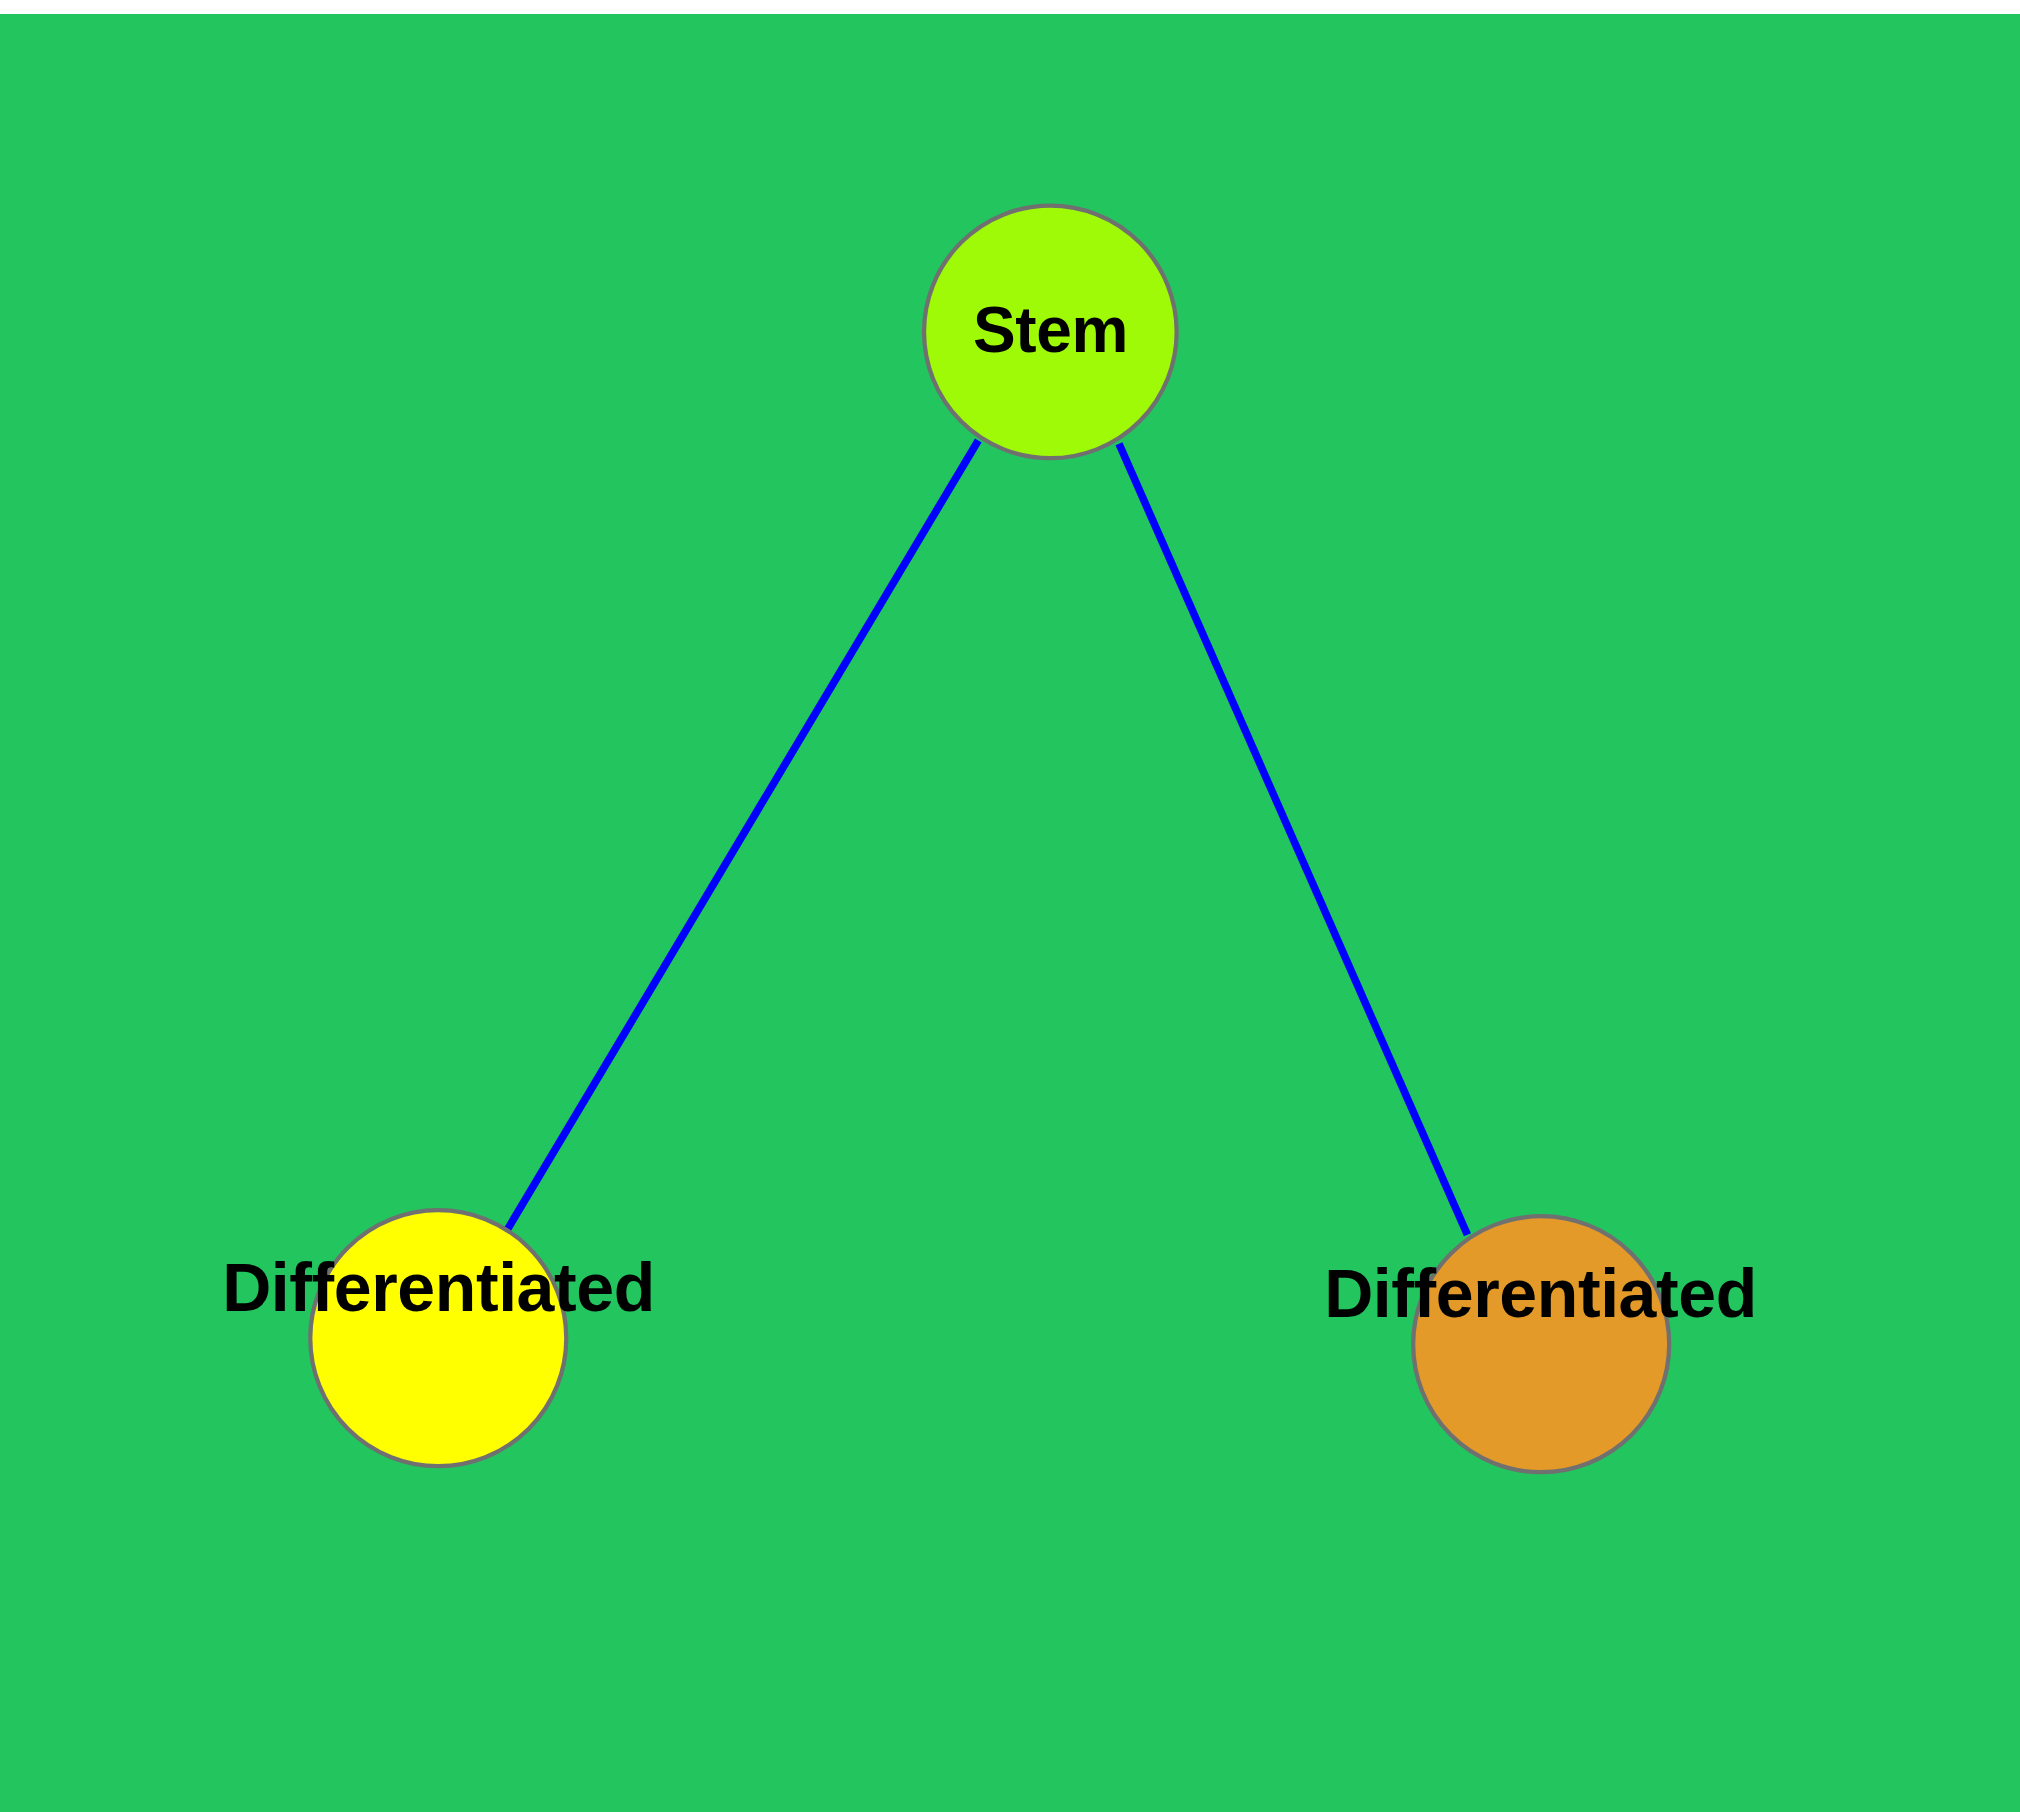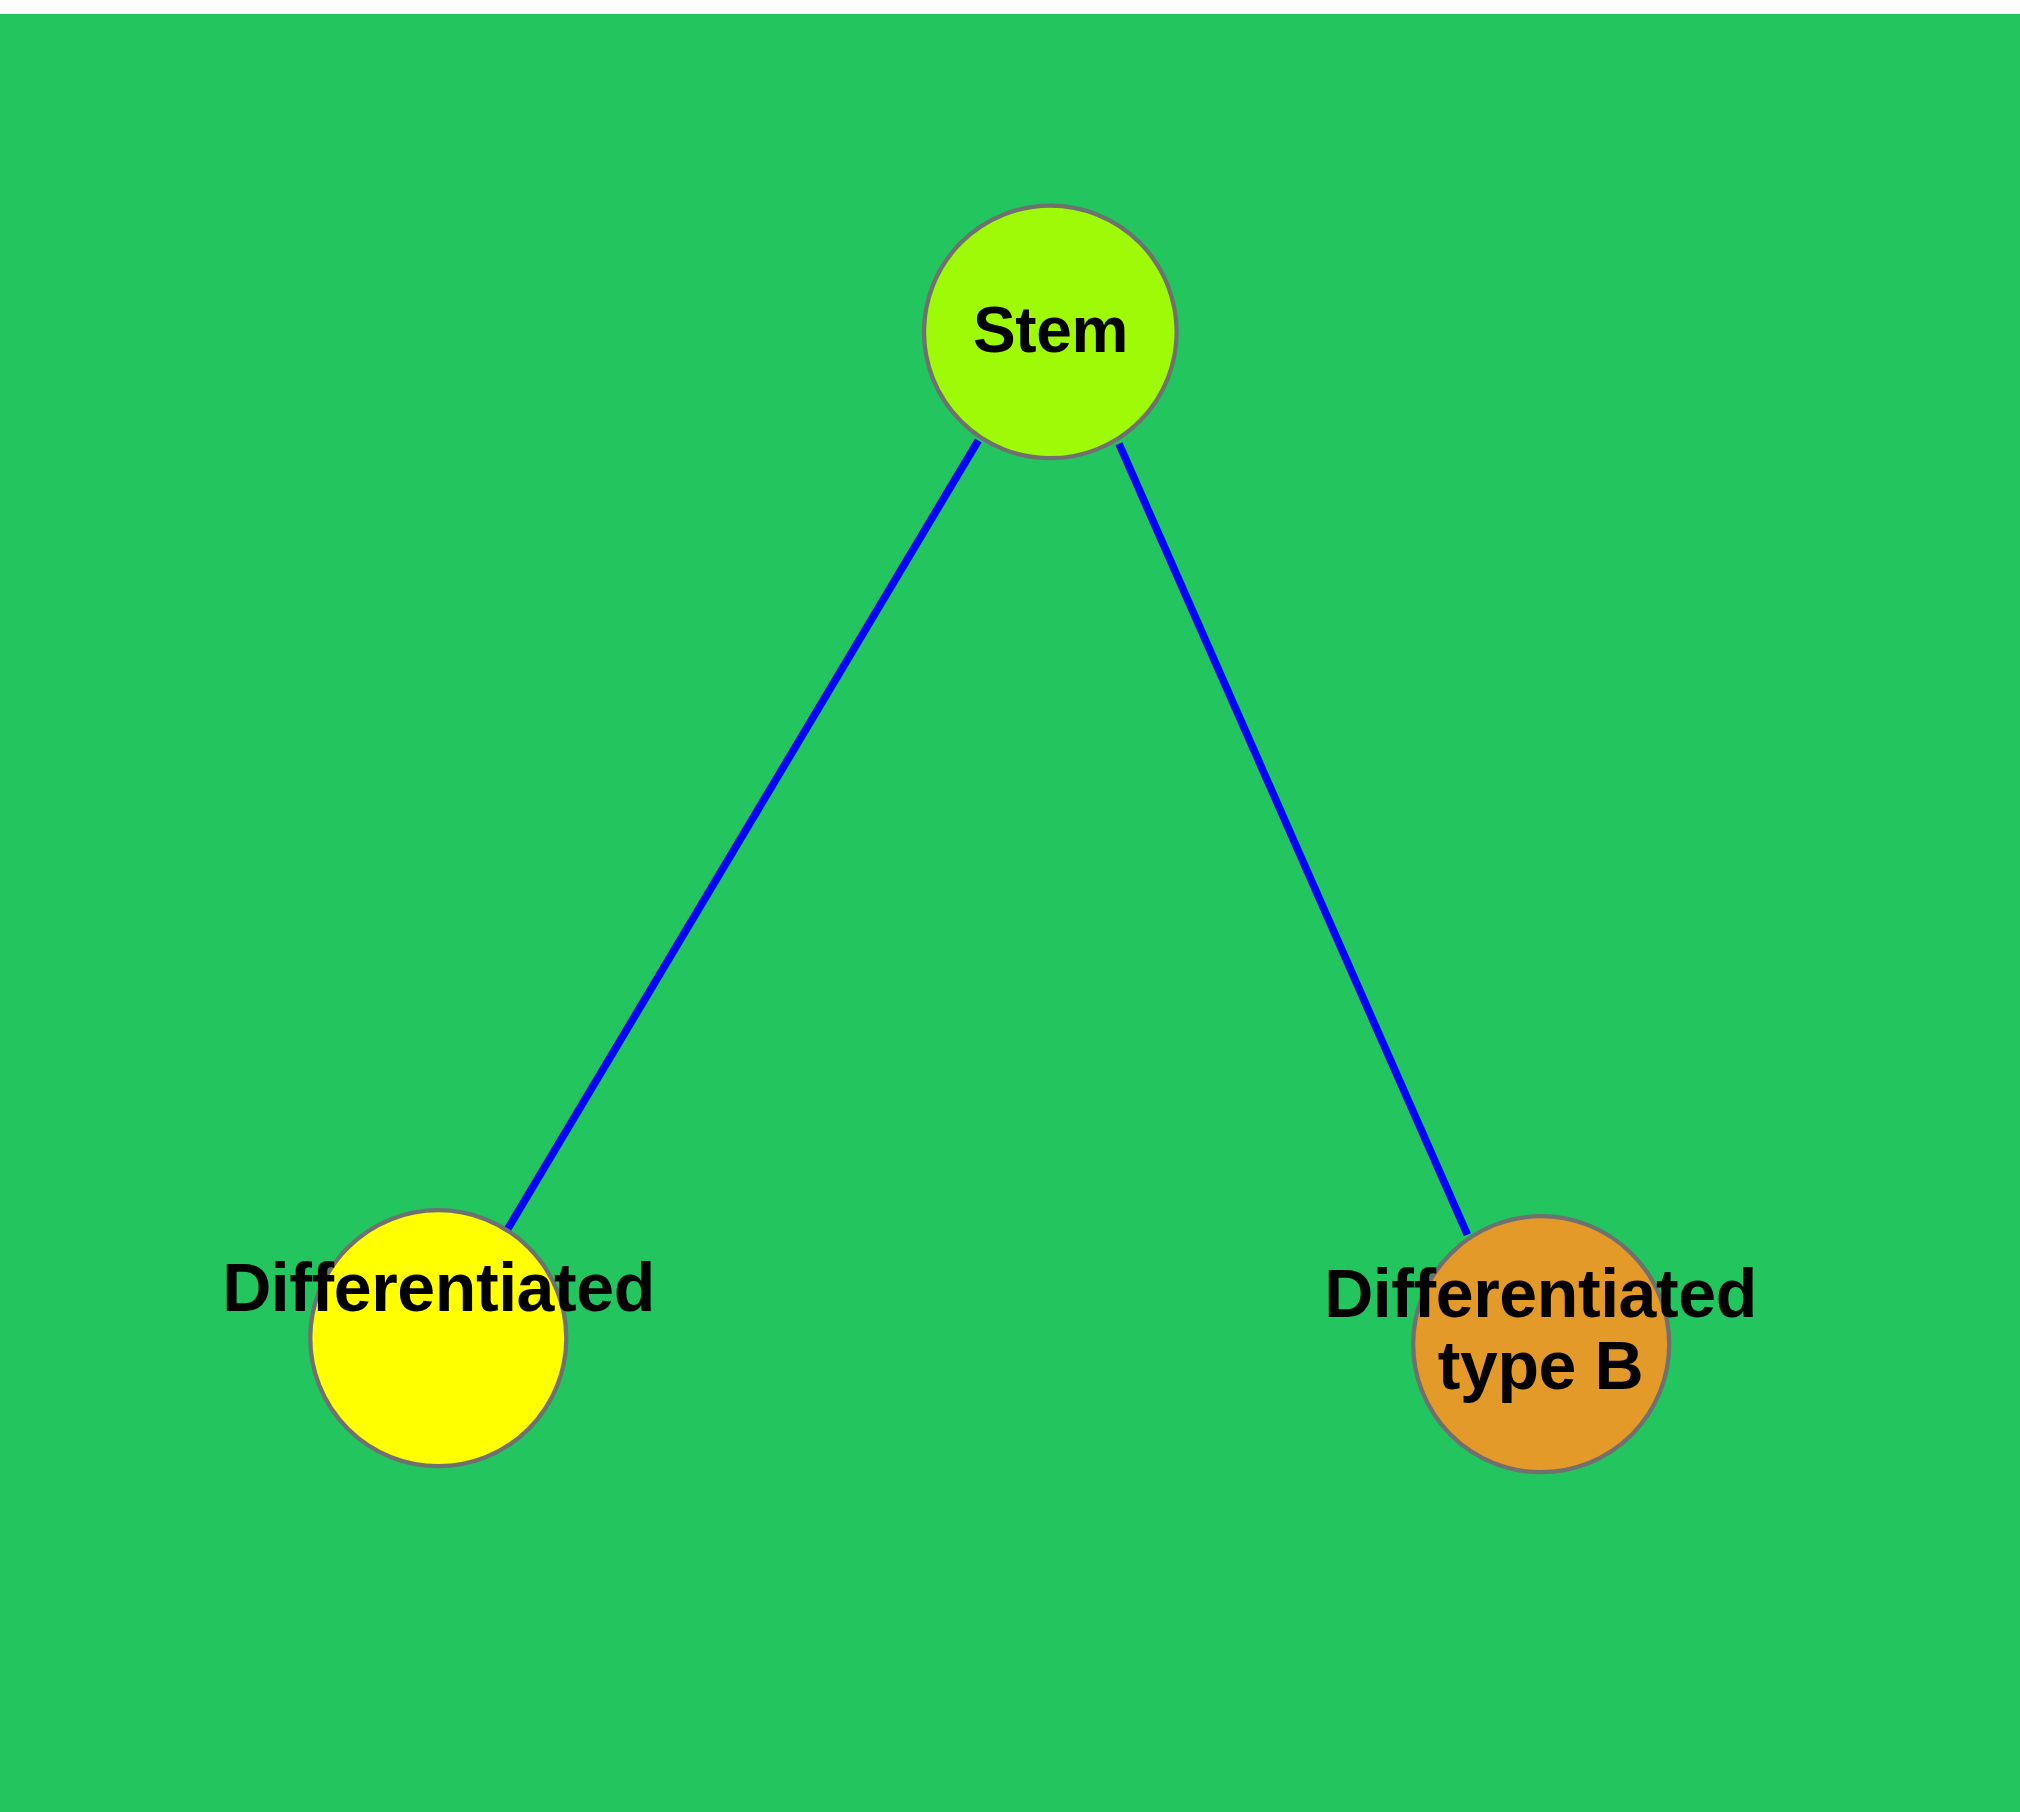--- a/index.html
+++ b/index.html
@@ -71,17 +71,17 @@
         <circle cx="1239" cy="375" r="149" fill="#9efa06" stroke="#707070" stroke-width="5"></circle>
         <circle cx="517" cy="1562" r="151" fill="#ffff00" stroke="#707070" stroke-width="5"></circle>
         <circle cx="1818" cy="1569" r="151" fill="#e39a28" stroke="#707070" stroke-width="5"></circle>
       </g>
     </svg>
 
     <div class="node-label root" style="left:796px; top:283px; width:509px;">Stem</div>
 
     <div class="node-label leaf" style="left:-87px; top:1237px; width:1051px;"><span>Differentiated</span><br></div>
 
-    <div class="node-label leaf" style="left:1015px; top:1243px; width:1051px;"><span>Differentiated</span><br><span>type B</span></div>
+    <div class="node-label leaf" style="left:1015px; top:1243px; width:1051px;"><span>Differentiated</span><br></div>
 
   </div>
 </div>
 
 
 </body></html>

